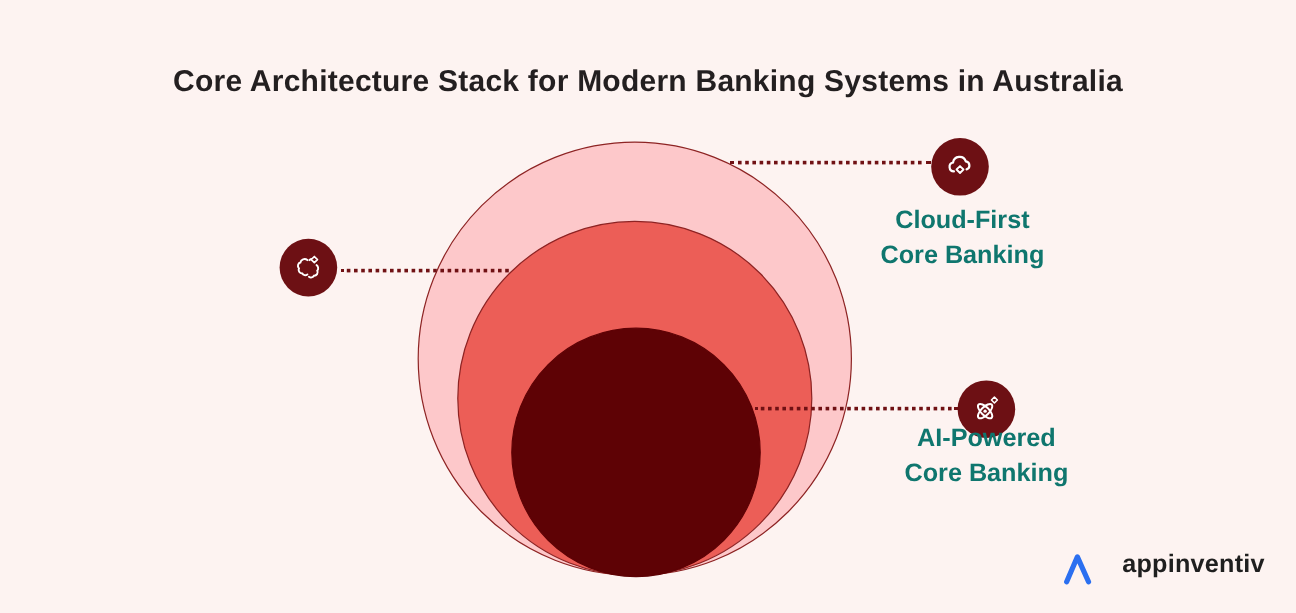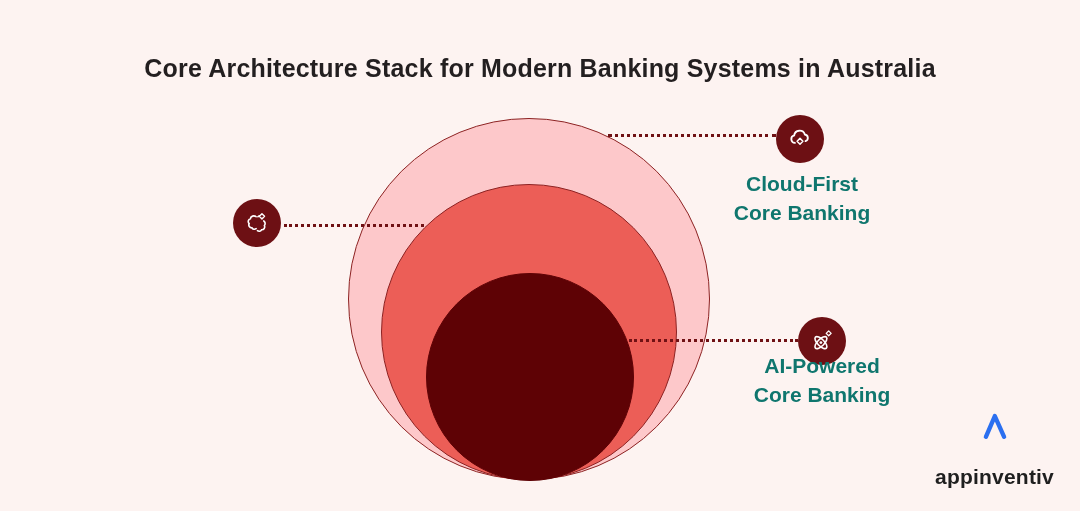--- a/index.html
+++ b/index.html
@@ -80,23 +80,21 @@
   }
   .callout-cloud { left: 682px; top: 169px; }
   .callout-api   { left: 137px; top: 256px; }
   .callout-ai    { left: 702px; top: 351px; }
   .callout span { display: block; }
   .logo {
     position: absolute;
     right: 26px;
     bottom: 22px;
     display: flex;
-    align-items: center;
     gap: 24px;
-    flex-direction: column;
   }
   .logo-text {
     font-size: 21px;
     font-weight: 600;
     color: #1f1f1f;
     letter-spacing: 0.2px;
   }
 </style>
 </head>
 <body>

